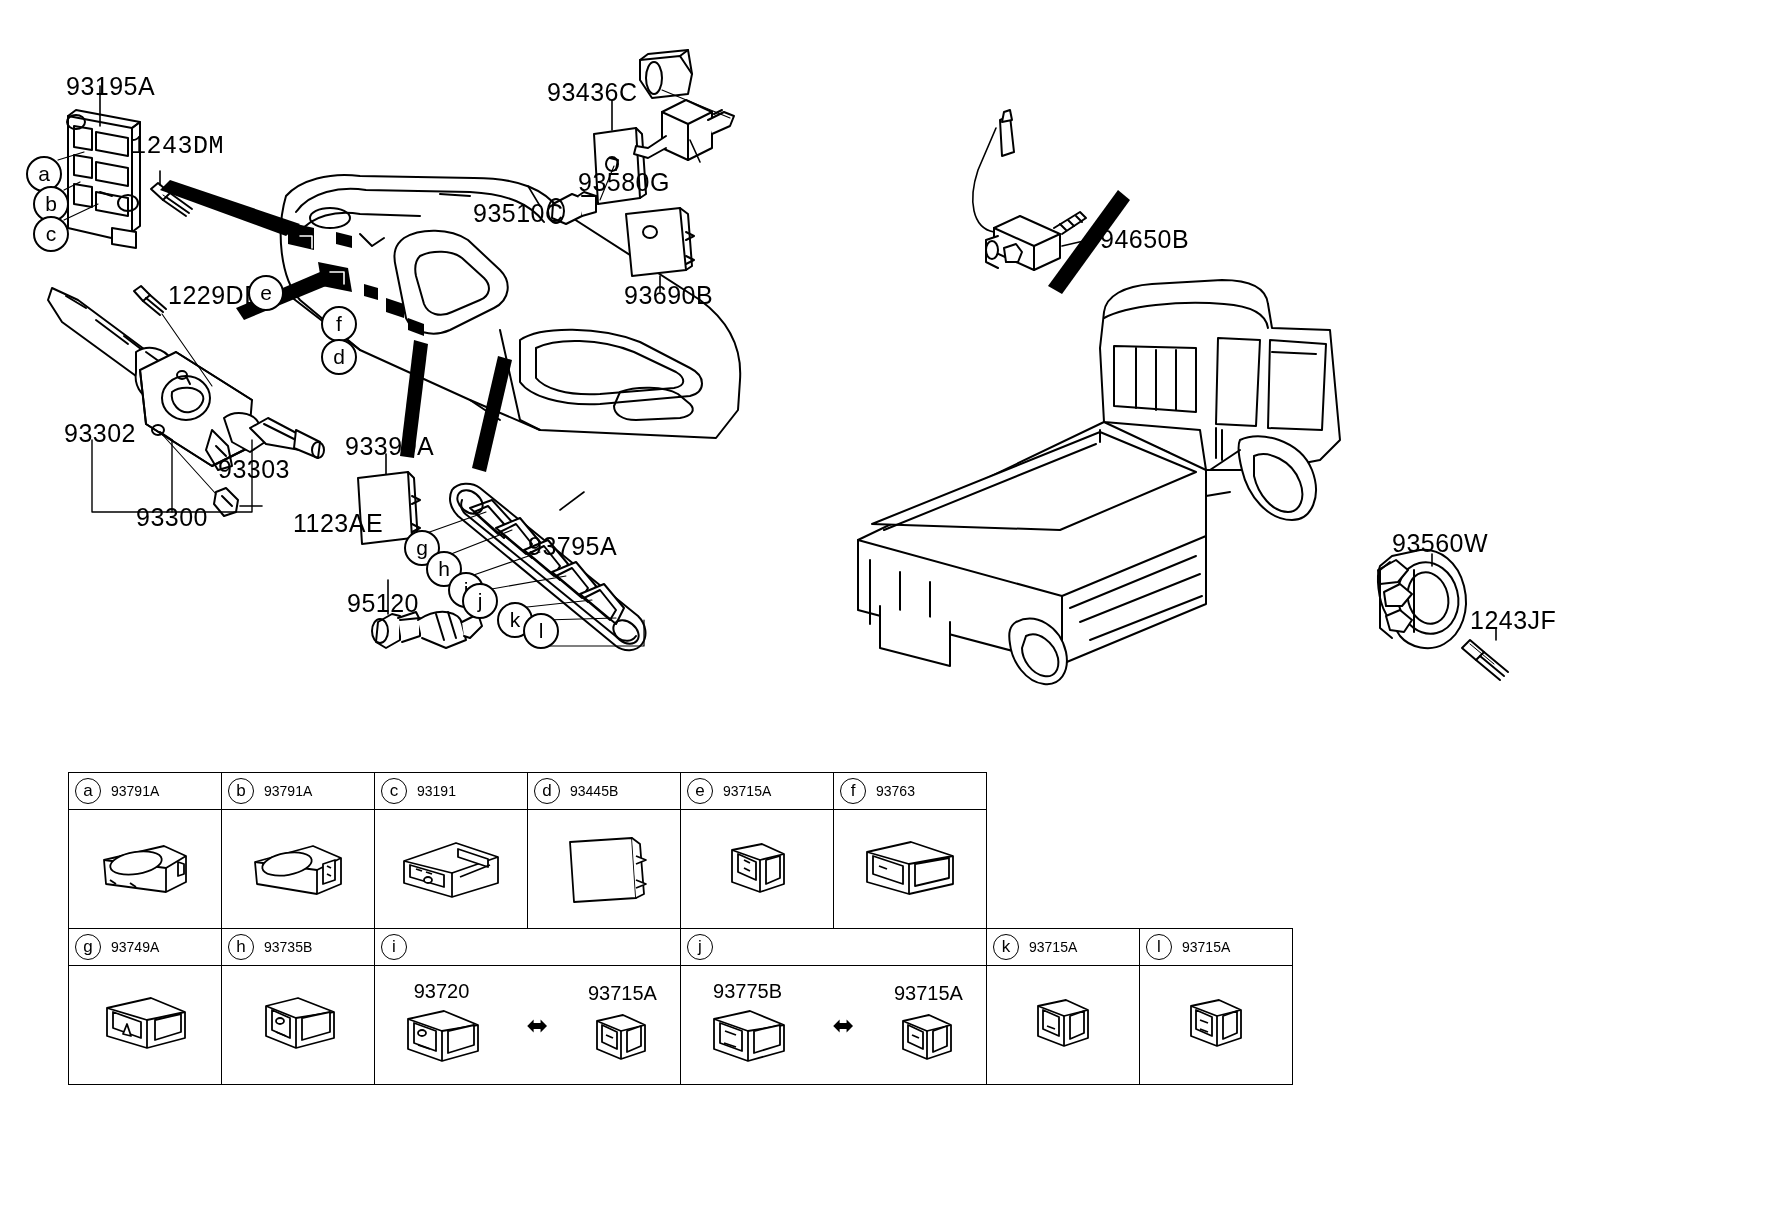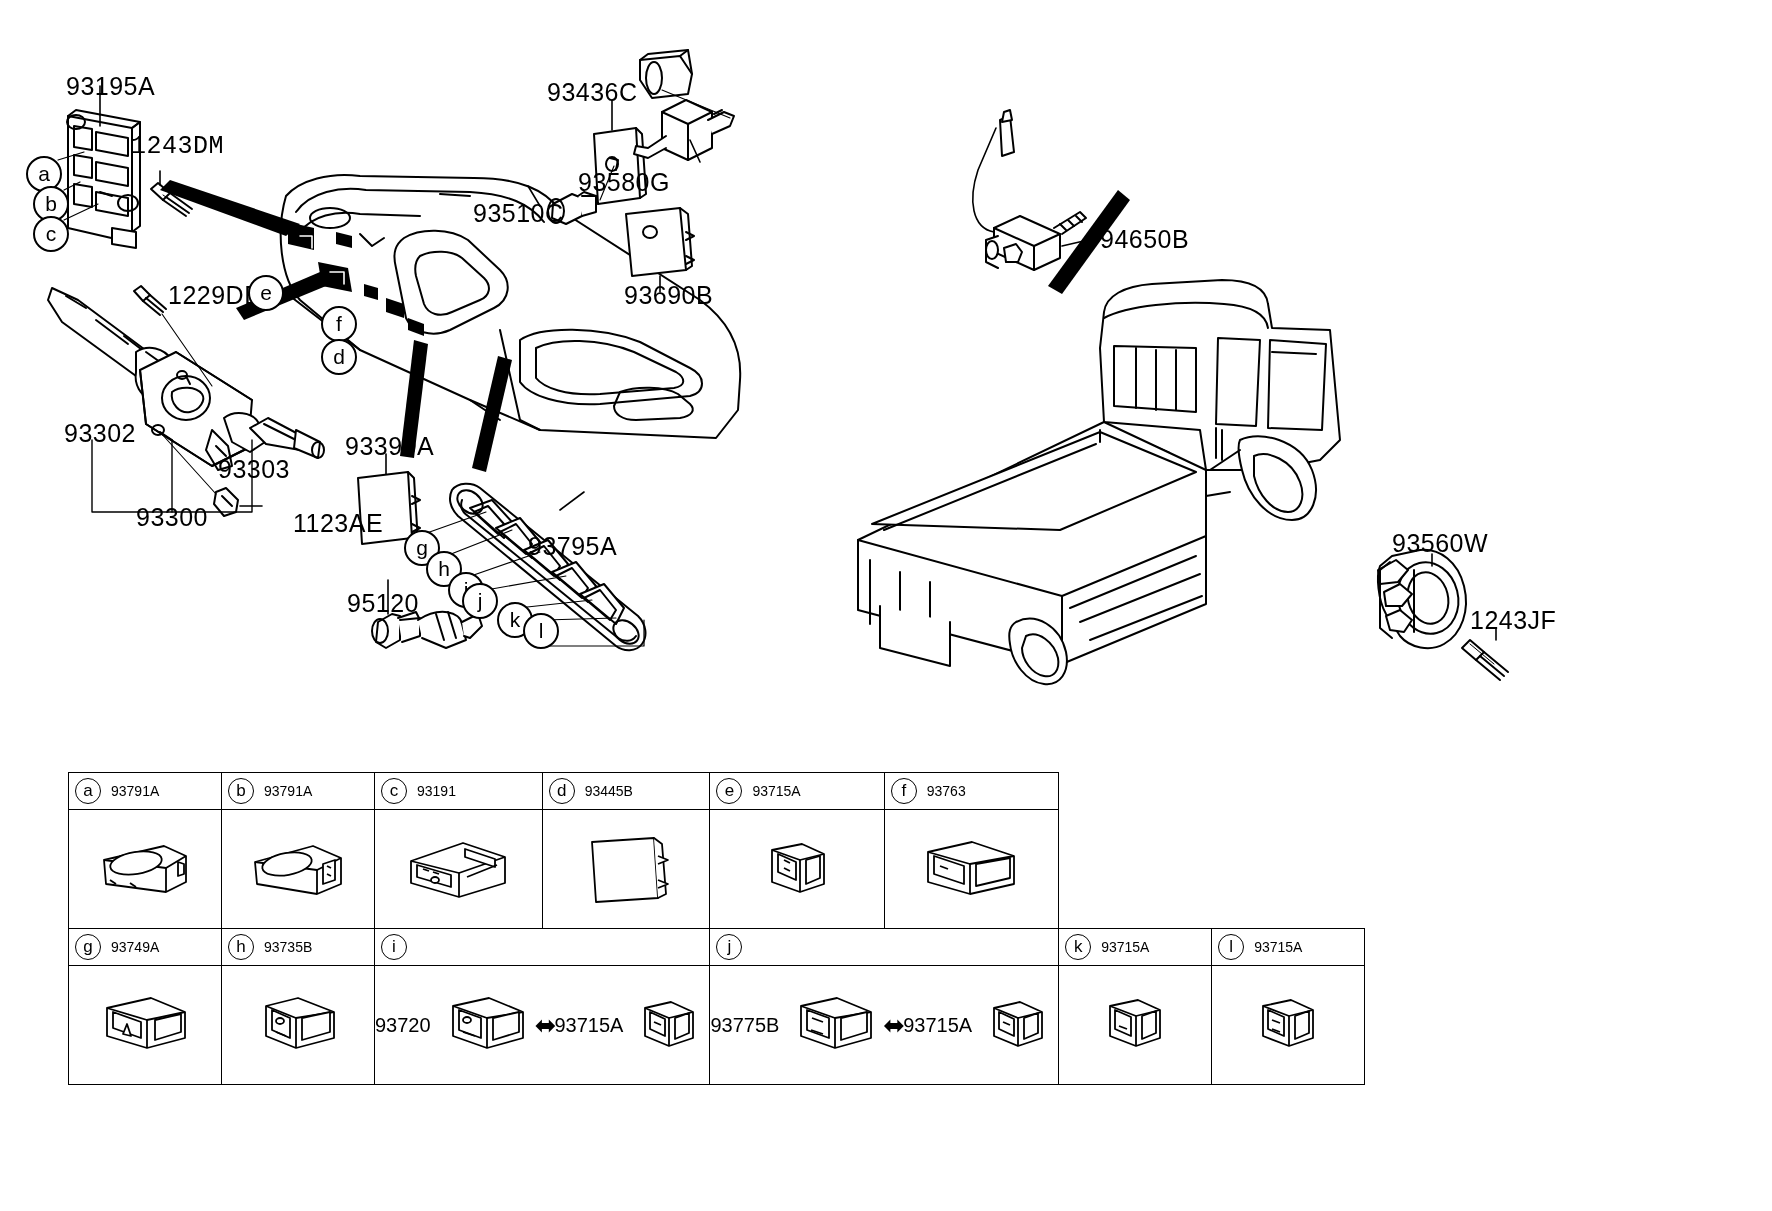--- a/index.html
+++ b/index.html
@@ -16,21 +16,21 @@
   
   #legend{position:absolute;left:68px;top:772px;border-collapse:collapse;}
   #legend td{border:1.6px solid #000;padding:0;vertical-align:top;background:#fff;}
   .hdr{height:36px;}
   .hdrwrap{display:flex;align-items:center;height:36px;padding:0 6px;gap:10px;}
   .cbadge{width:24px;height:24px;min-width:24px;border:1.6px solid #000;border-radius:50%;
           display:flex;align-items:center;justify-content:center;font-size:17px;}
   .cnum{font-size:14px;flex:1;text-align:left;padding-right:14px;}
   .body{height:118px;position:relative;}
   .pairwrap{display:flex;align-items:center;justify-content:space-around;height:100%;}
-  .pitem{display:flex;flex-direction:row;align-items:center;justify-content:center;gap:8px;}
+  .pitem{display:flex;flex-direction:column;align-items:center;justify-content:center;gap:2px;}
   .pnum{font-size:20px;}
   .arrow{font-size:26px;letter-spacing:-2px;}
   .single{display:flex;align-items:center;justify-content:center;height:100%;}
 </style>
 </head>
 <body>
 
 <div id="stage">
 
 <svg width="1772" height="1211" viewBox="0 0 1772 1211">

